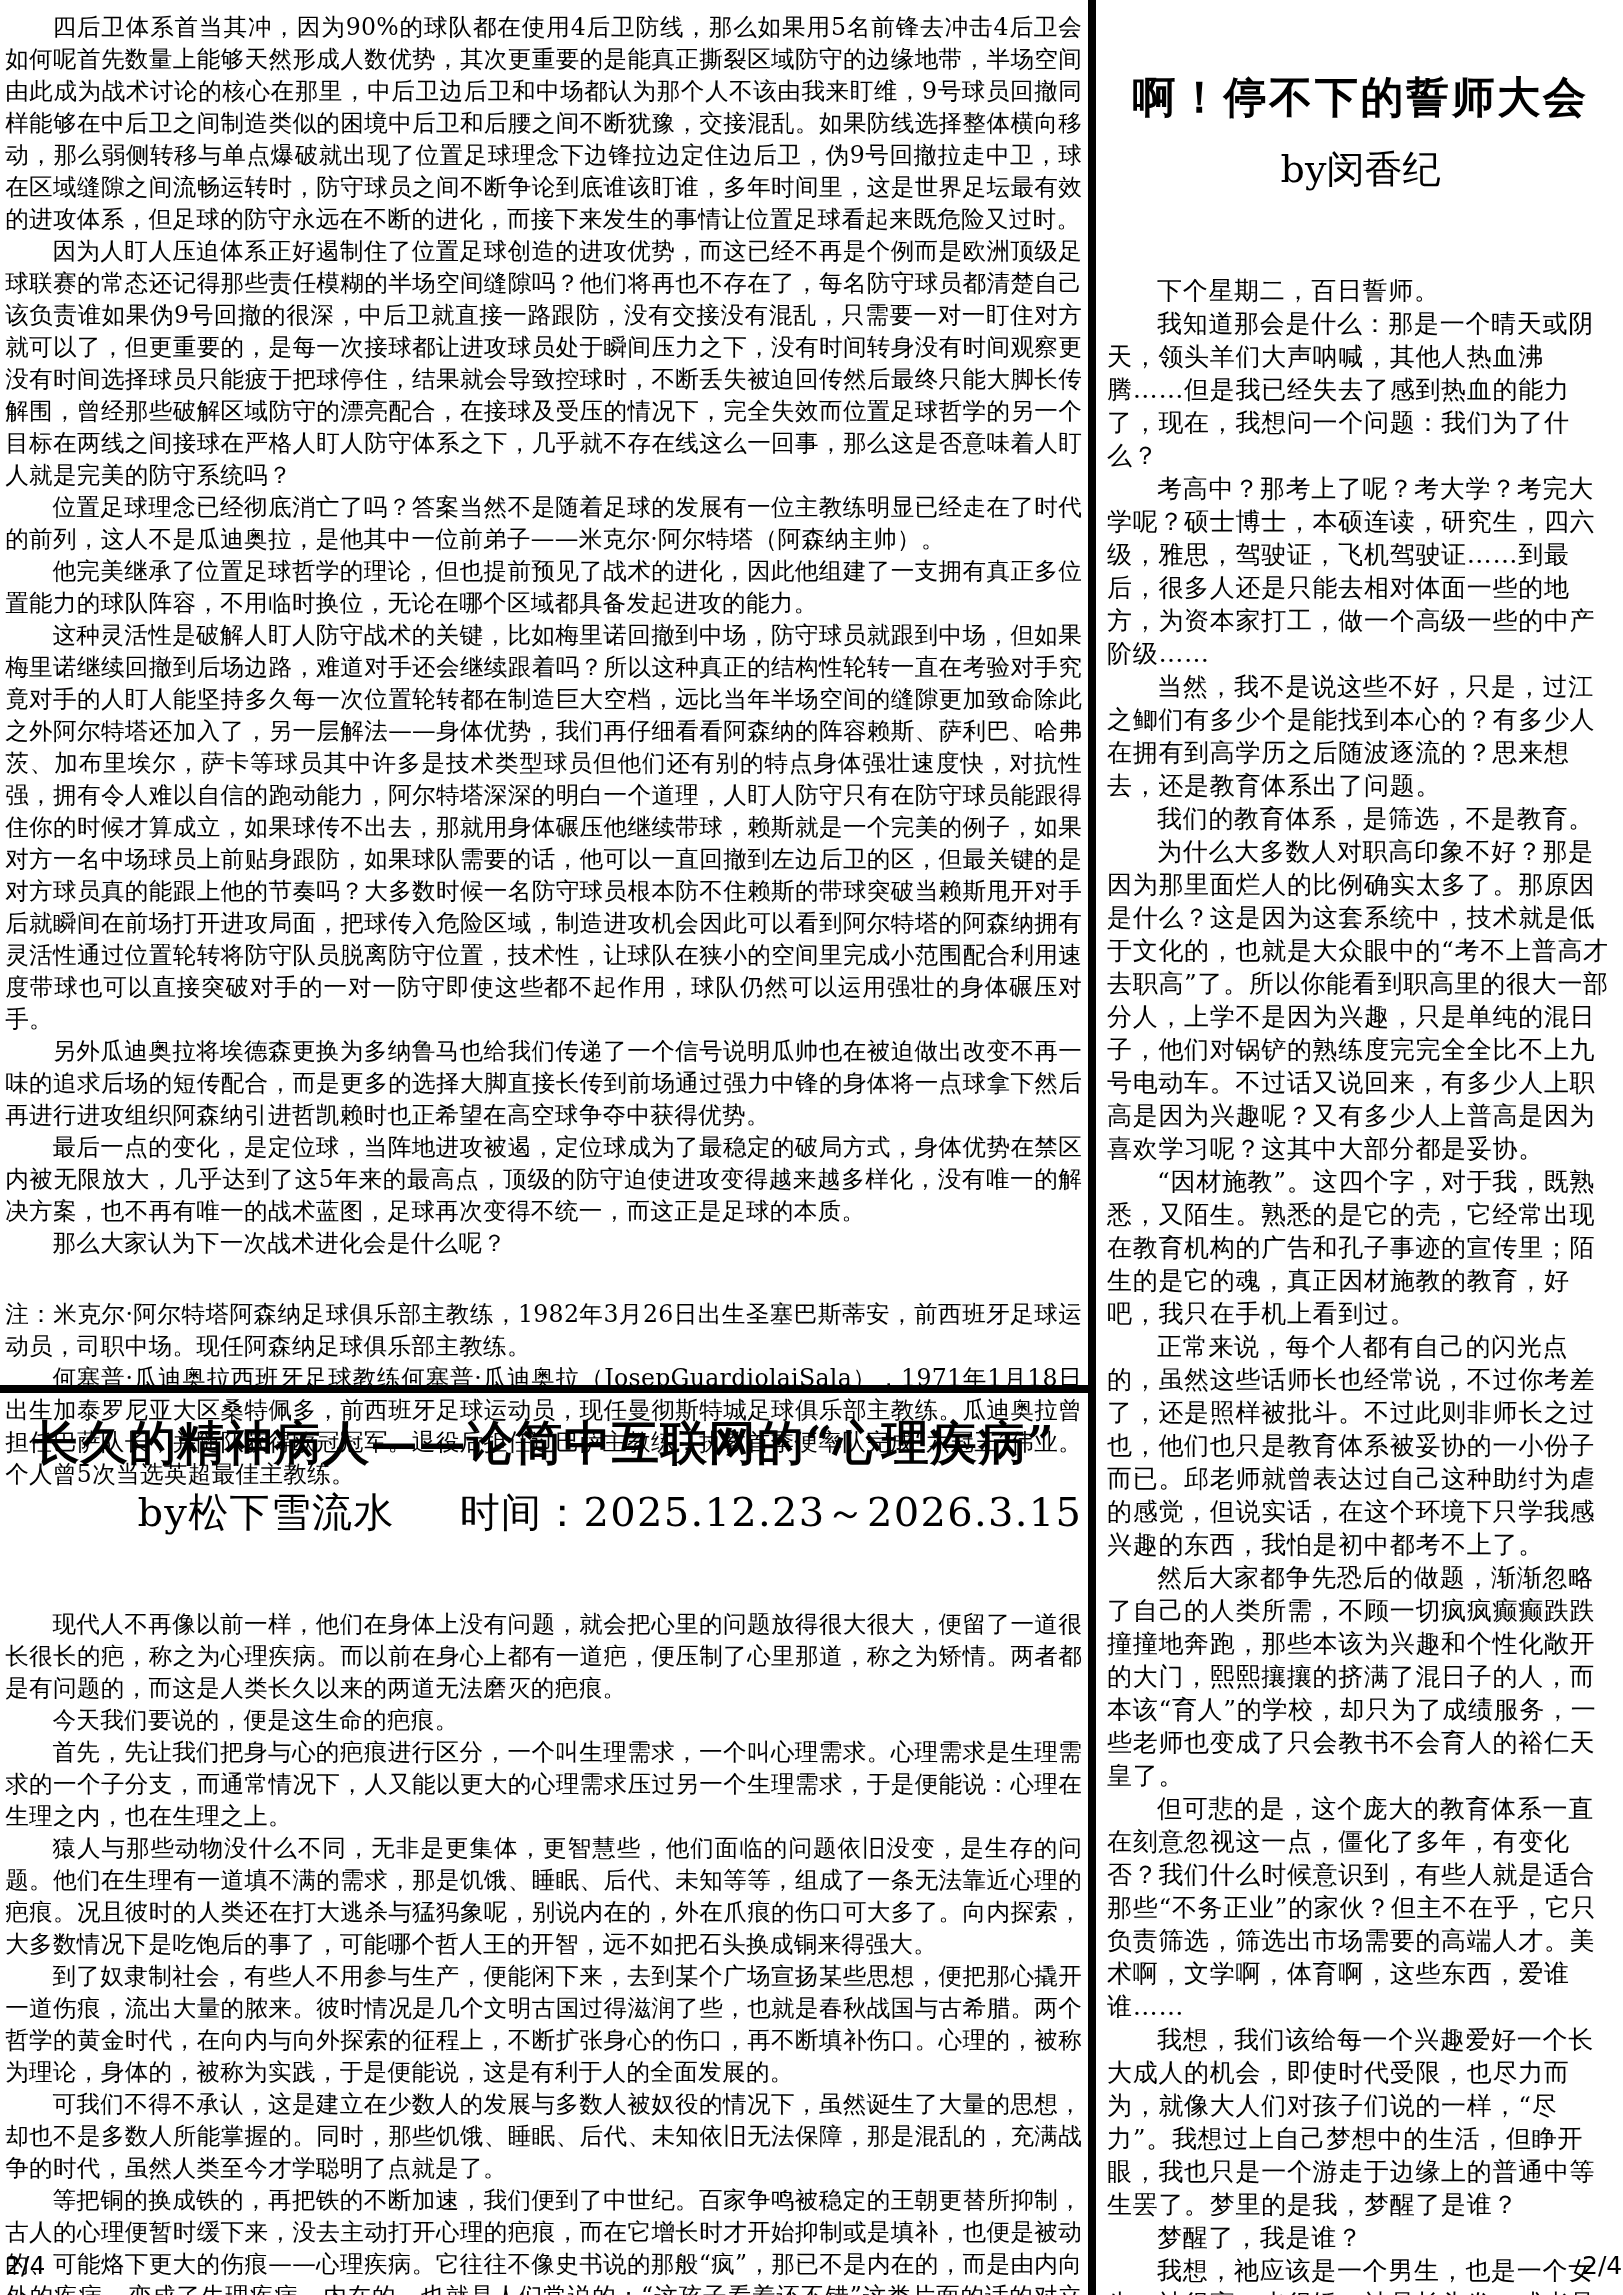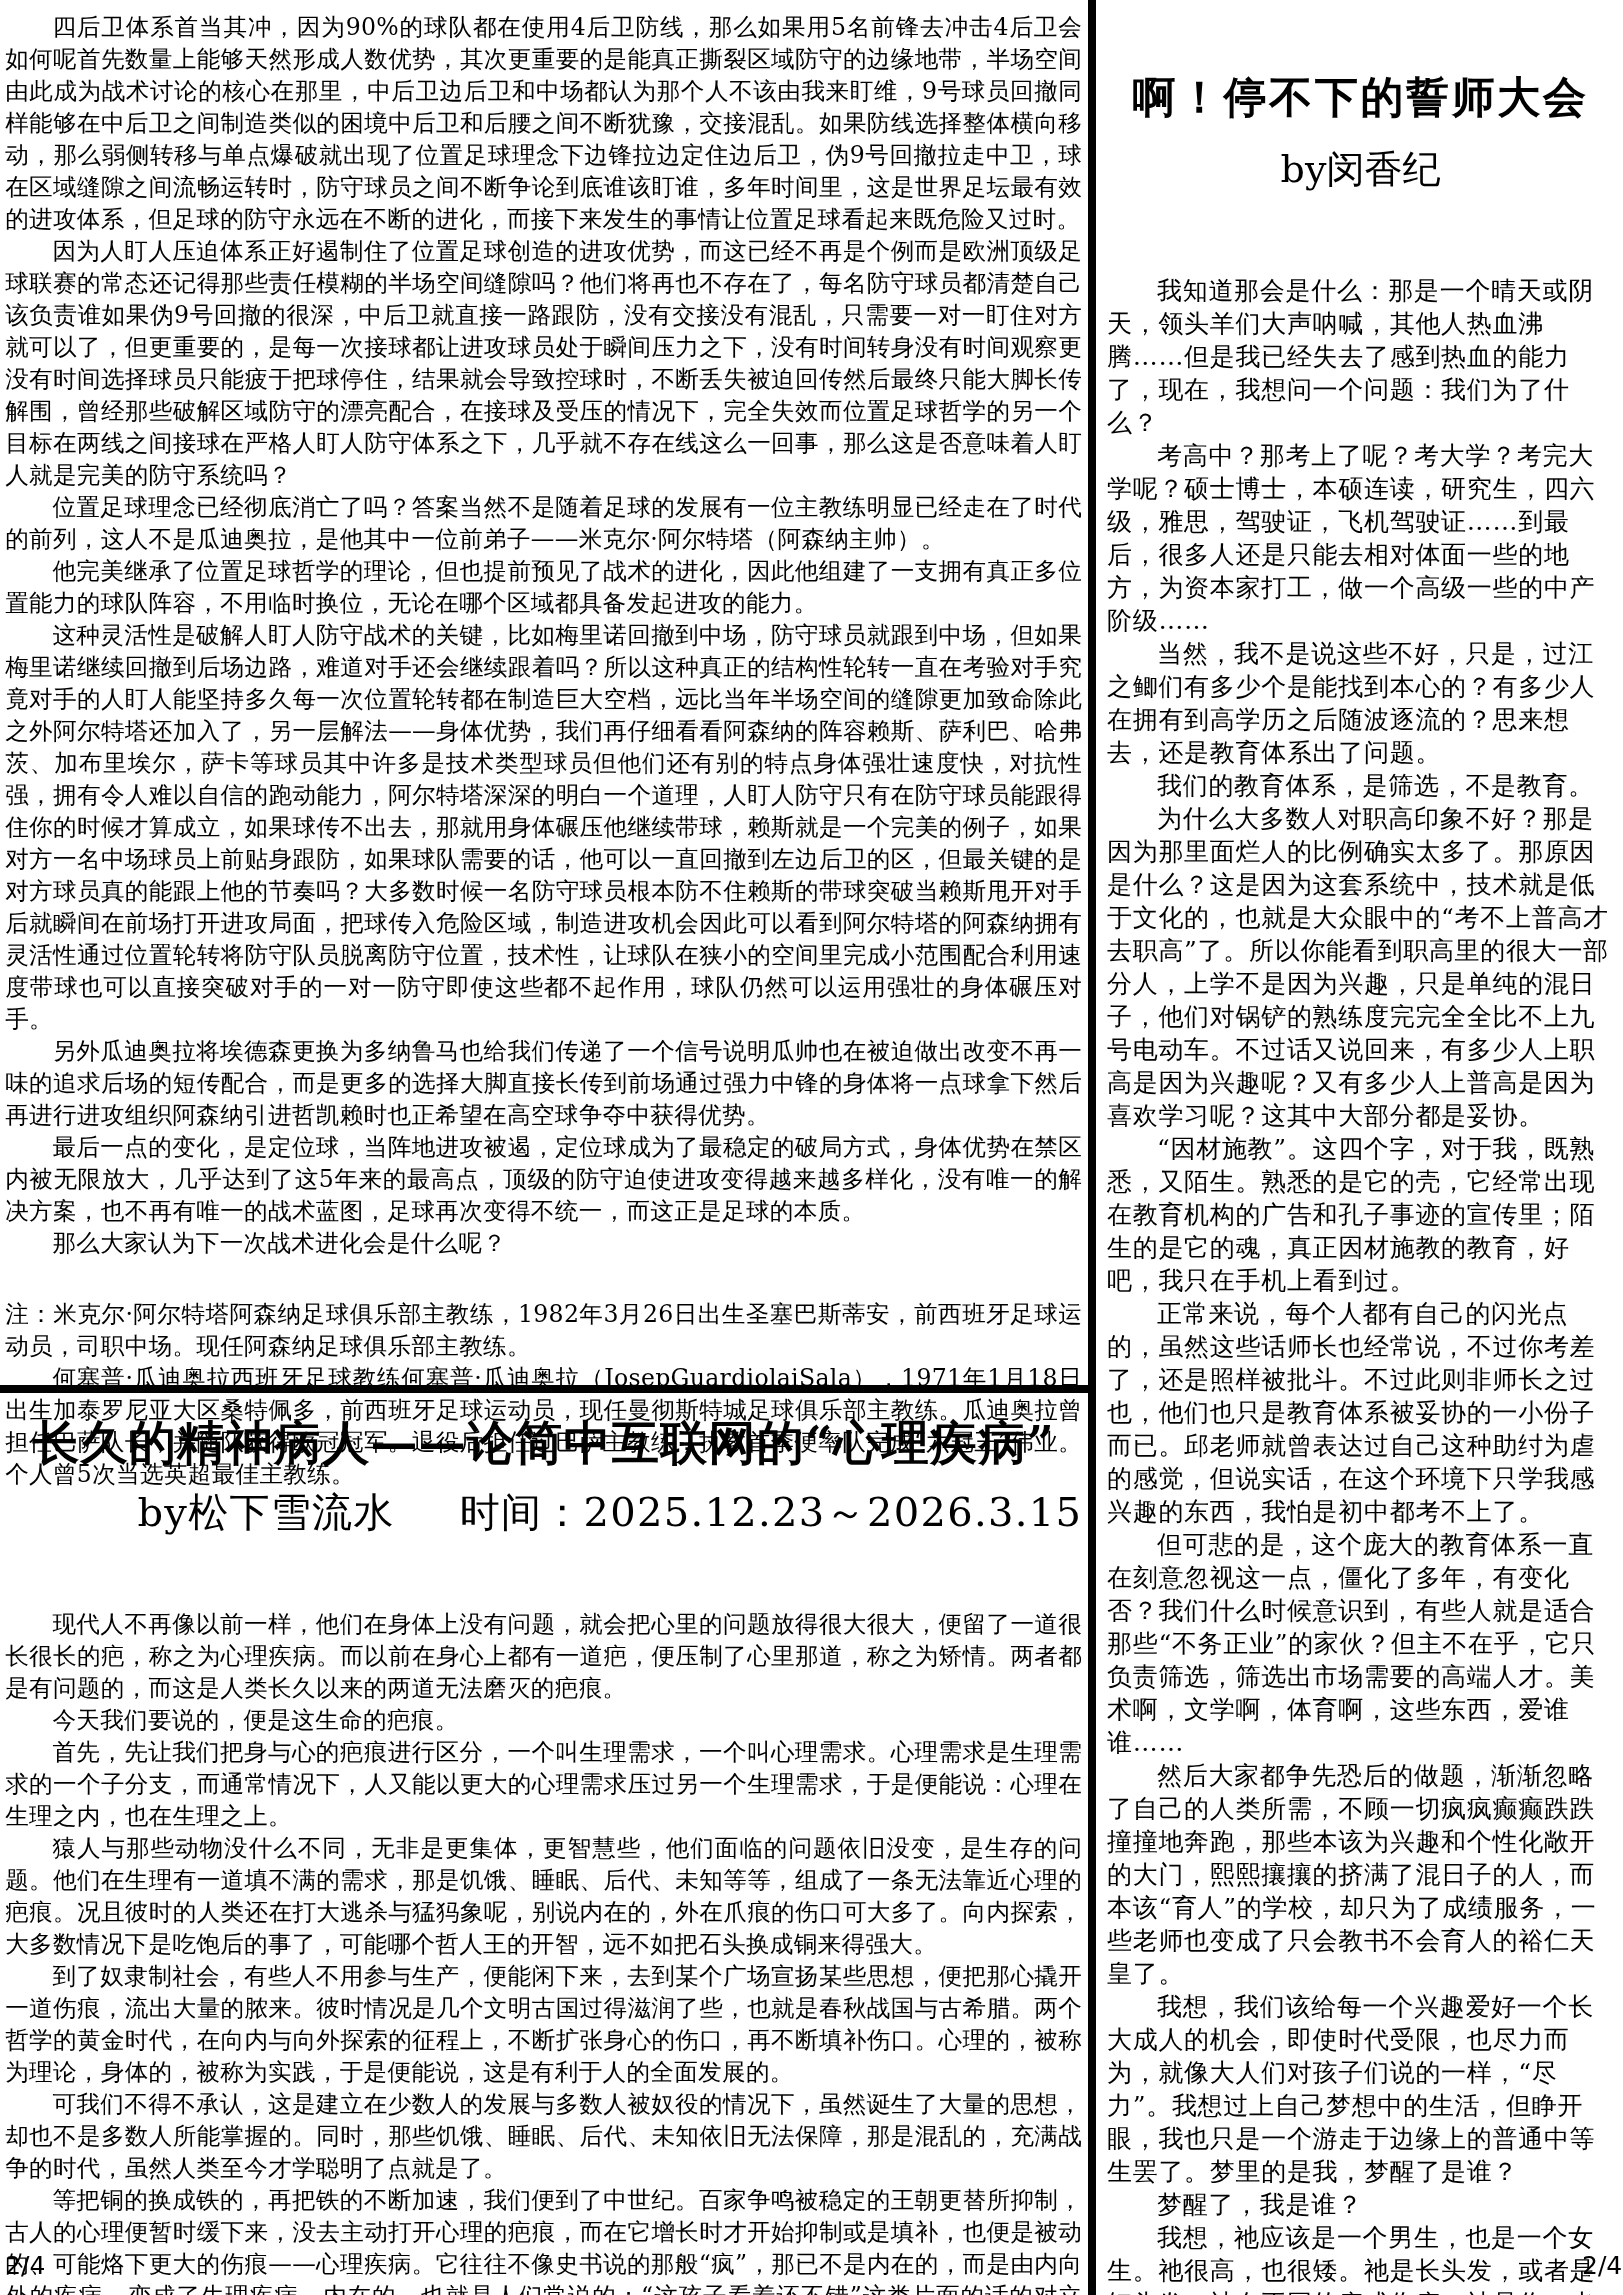--- a/index.html
+++ b/index.html
@@ -94,29 +94,30 @@
       <p>可我们不得不承认，这是建立在少数人的发展与多数人被奴役的情况下，虽然诞生了大量的思想，却也不是多数人所能掌握的。同时，那些饥饿、睡眠、后代、未知依旧无法保障，那是混乱的，充满战争的时代，虽然人类至今才学聪明了点就是了。</p>
       <p>等把铜的换成铁的，再把铁的不断加速，我们便到了中世纪。百家争鸣被稳定的王朝更替所抑制，古人的心理便暂时缓下来，没去主动打开心理的疤痕，而在它增长时才开始抑制或是填补，也便是被动的、可能烙下更大的伤痕——心理疾病。它往往不像史书说的那般“疯”，那已不是内在的，而是由内向外的疾病，变成了生理疾病。内在的，也就是人们常说的：“这孩子看着还不错”这类片面的话的对立面，也有有道：“但我和他交流不来”这类封闭的填补与抑制。</p>
     </div>
   </section>
 
   <section class="col-right">
     <h1 class="title-right">啊！停不下的誓师大会</h1>
     <div class="byline-right">by闵香纪</div>
     <div style="height:79px"></div>
     <div class="right-text">
+      <p>下个星期二，百日誓师。</p>
       <p>我知道那会是什么：那是一个晴天或阴天，领头羊们大声呐喊，其他人热血沸腾……但是我已经失去了感到热血的能力了，现在，我想问一个问题：我们为了什么？</p>
       <p>考高中？那考上了呢？考大学？考完大学呢？硕士博士，本硕连读，研究生，四六级，雅思，驾驶证，飞机驾驶证……到最后，很多人还是只能去相对体面一些的地方，为资本家打工，做一个高级一些的中产阶级……</p>
       <p>当然，我不是说这些不好，只是，过江之鲫们有多少个是能找到本心的？有多少人在拥有到高学历之后随波逐流的？思来想去，还是教育体系出了问题。</p>
       <p>我们的教育体系，是筛选，不是教育。</p>
       <p>为什么大多数人对职高印象不好？那是因为那里面烂人的比例确实太多了。那原因是什么？这是因为这套系统中，技术就是低于文化的，也就是大众眼中的“考不上普高才去职高”了。所以你能看到职高里的很大一部分人，上学不是因为兴趣，只是单纯的混日子，他们对锅铲的熟练度完完全全比不上九号电动车。不过话又说回来，有多少人上职高是因为兴趣呢？又有多少人上普高是因为喜欢学习呢？这其中大部分都是妥协。</p>
       <p>“因材施教”。这四个字，对于我，既熟悉，又陌生。熟悉的是它的壳，它经常出现在教育机构的广告和孔子事迹的宣传里；陌生的是它的魂，真正因材施教的教育，好吧，我只在手机上看到过。</p>
       <p>正常来说，每个人都有自己的闪光点的，虽然这些话师长也经常说，不过你考差了，还是照样被批斗。不过此则非师长之过也，他们也只是教育体系被妥协的一小份子而已。邱老师就曾表达过自己这种助纣为虐的感觉，但说实话，在这个环境下只学我感兴趣的东西，我怕是初中都考不上了。</p>
+      <p>然后大家都争先恐后的做题，渐渐忽略了自己的人类所需，不顾一切疯疯癫癫跌跌撞撞地奔跑，那些本该为兴趣和个性化敞开的大门，熙熙攘攘的挤满了混日子的人，而本该“育人”的学校，却只为了成绩服务，一些老师也变成了只会教书不会育人的裕仁天皇了。</p>
       <p>但可悲的是，这个庞大的教育体系一直在刻意忽视这一点，僵化了多年，有变化否？我们什么时候意识到，有些人就是适合那些“不务正业”的家伙？但主不在乎，它只负责筛选，筛选出市场需要的高端人才。美术啊，文学啊，体育啊，这些东西，爱谁谁……</p>
-      <p>然后大家都争先恐后的做题，渐渐忽略了自己的人类所需，不顾一切疯疯癫癫跌跌撞撞地奔跑，那些本该为兴趣和个性化敞开的大门，熙熙攘攘的挤满了混日子的人，而本该“育人”的学校，却只为了成绩服务，一些老师也变成了只会教书不会育人的裕仁天皇了。</p>
       <p>我想，我们该给每一个兴趣爱好一个长大成人的机会，即使时代受限，也尽力而为，就像大人们对孩子们说的一样，“尽力”。我想过上自己梦想中的生活，但睁开眼，我也只是一个游走于边缘上的普通中等生罢了。梦里的是我，梦醒了是谁？</p>
       <p>梦醒了，我是谁？</p>
       <p>我想，祂应该是一个男生，也是一个女生。祂很高，也很矮。祂是长头发，或者是短头发。祂有不同的痣或伤疤。祂是你，也是我。尽管我们都不一样，但在这个圈里，我们都一样。</p>
 
     </div>
   </section>
 
   <div class="page-num left">2/4</div>
   <div class="page-num right">2/4</div>
 </div>

